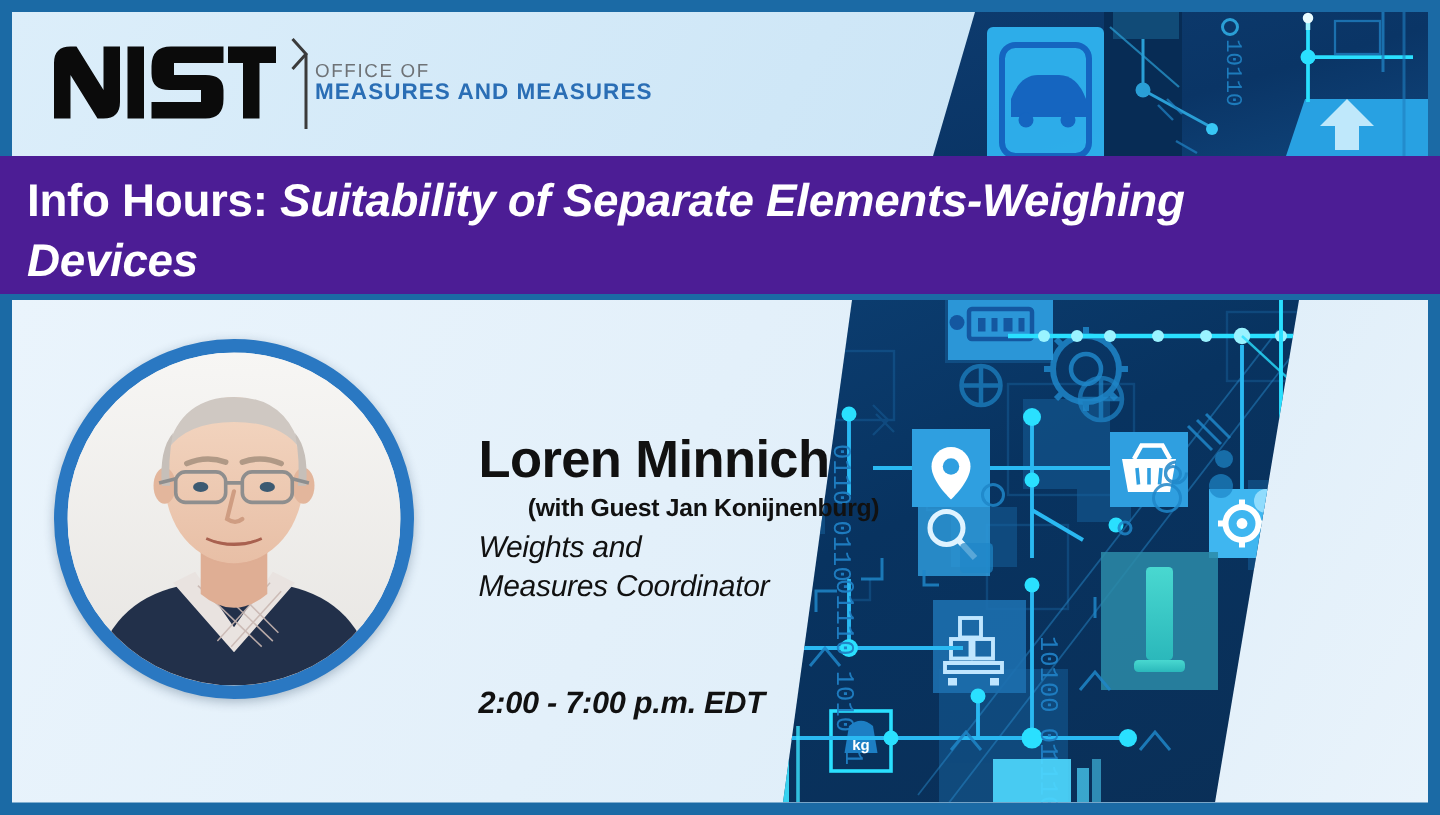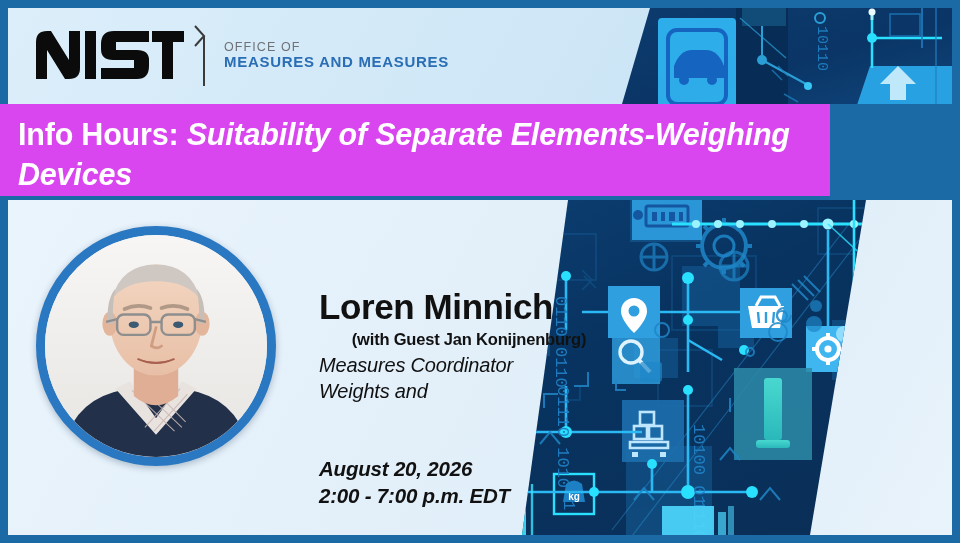--- a/index.html
+++ b/index.html
@@ -30,21 +30,21 @@
     left: 26px; top: 16px;
     display: flex; align-items: center; gap: 0;
   }
   .nist-mark { width: 150px; height: 54px; display:block; }
   .logo-divider {
     position: relative;
     width: 18px; height: 60px;
     margin-left: 8px;
   }
   .logo-divider svg { display:block; }
-  .logo-words { margin-left: 14px; line-height: 1.12; padding-top: 2px;}
+  .logo-words { margin-left: 0; line-height: 1.12; padding-top: 2px;}
   .office-of {
     font-size: 12.5px; letter-spacing: 1.1px;
     color: #6e7276; font-weight: 500;
   }
   .wam {
     font-size: 15px; letter-spacing: 0.7px;
     color: #2a6eb5; font-weight: bold;
   }
 
   
@@ -53,22 +53,22 @@
     right: 0; top: 0;
     width: 330px; height: 96px;
     clip-path: polygon(28px 0, 330px 0, 330px 96px, 0px 96px);
     overflow: hidden;
   }
 
   
   .title-band {
     position: absolute;
     left: 0; top: 104px;
-    width: 830px; height: 92px;
-    background: #d946ef;
+    width: 960px; height: 92px;
+    background: #4c1d95;
   }
   .title-text {
     position: absolute;
     left: 18px; top: 11px;
     width: 880px;
     color: #ffffff;
     font-size: 30.5px;
     font-weight: bold;
     line-height: 1.30;
     letter-spacing: -0.2px;
@@ -492,23 +492,22 @@
         <path d="M100 134 q20 9 40 0" stroke="#a9614f" stroke-width="2" fill="none"></path>
 
         <path d="M96 146 q24 14 48 0 q-24 12 -48 0 z" fill="#dfae94" opacity="0.6"></path>
       </svg>
     </div>
 
     <div class="speaker">
       <div class="speaker-name">Loren Minnich</div>
       <div class="speaker-guest">(with Guest Jan Konijnenburg)</div>
       <div class="speaker-role">
+        <div>Weights and</div>
         <div>Measures Coordinator</div>
-        <div>Weights and</div>
       </div>
     </div>
 
     <div class="when">
-      <div>August 20, 2026</div>
       <div>2:00 - 7:00 p.m. EDT</div>
     </div>
   </div>
 </div>
 
 </body></html>

